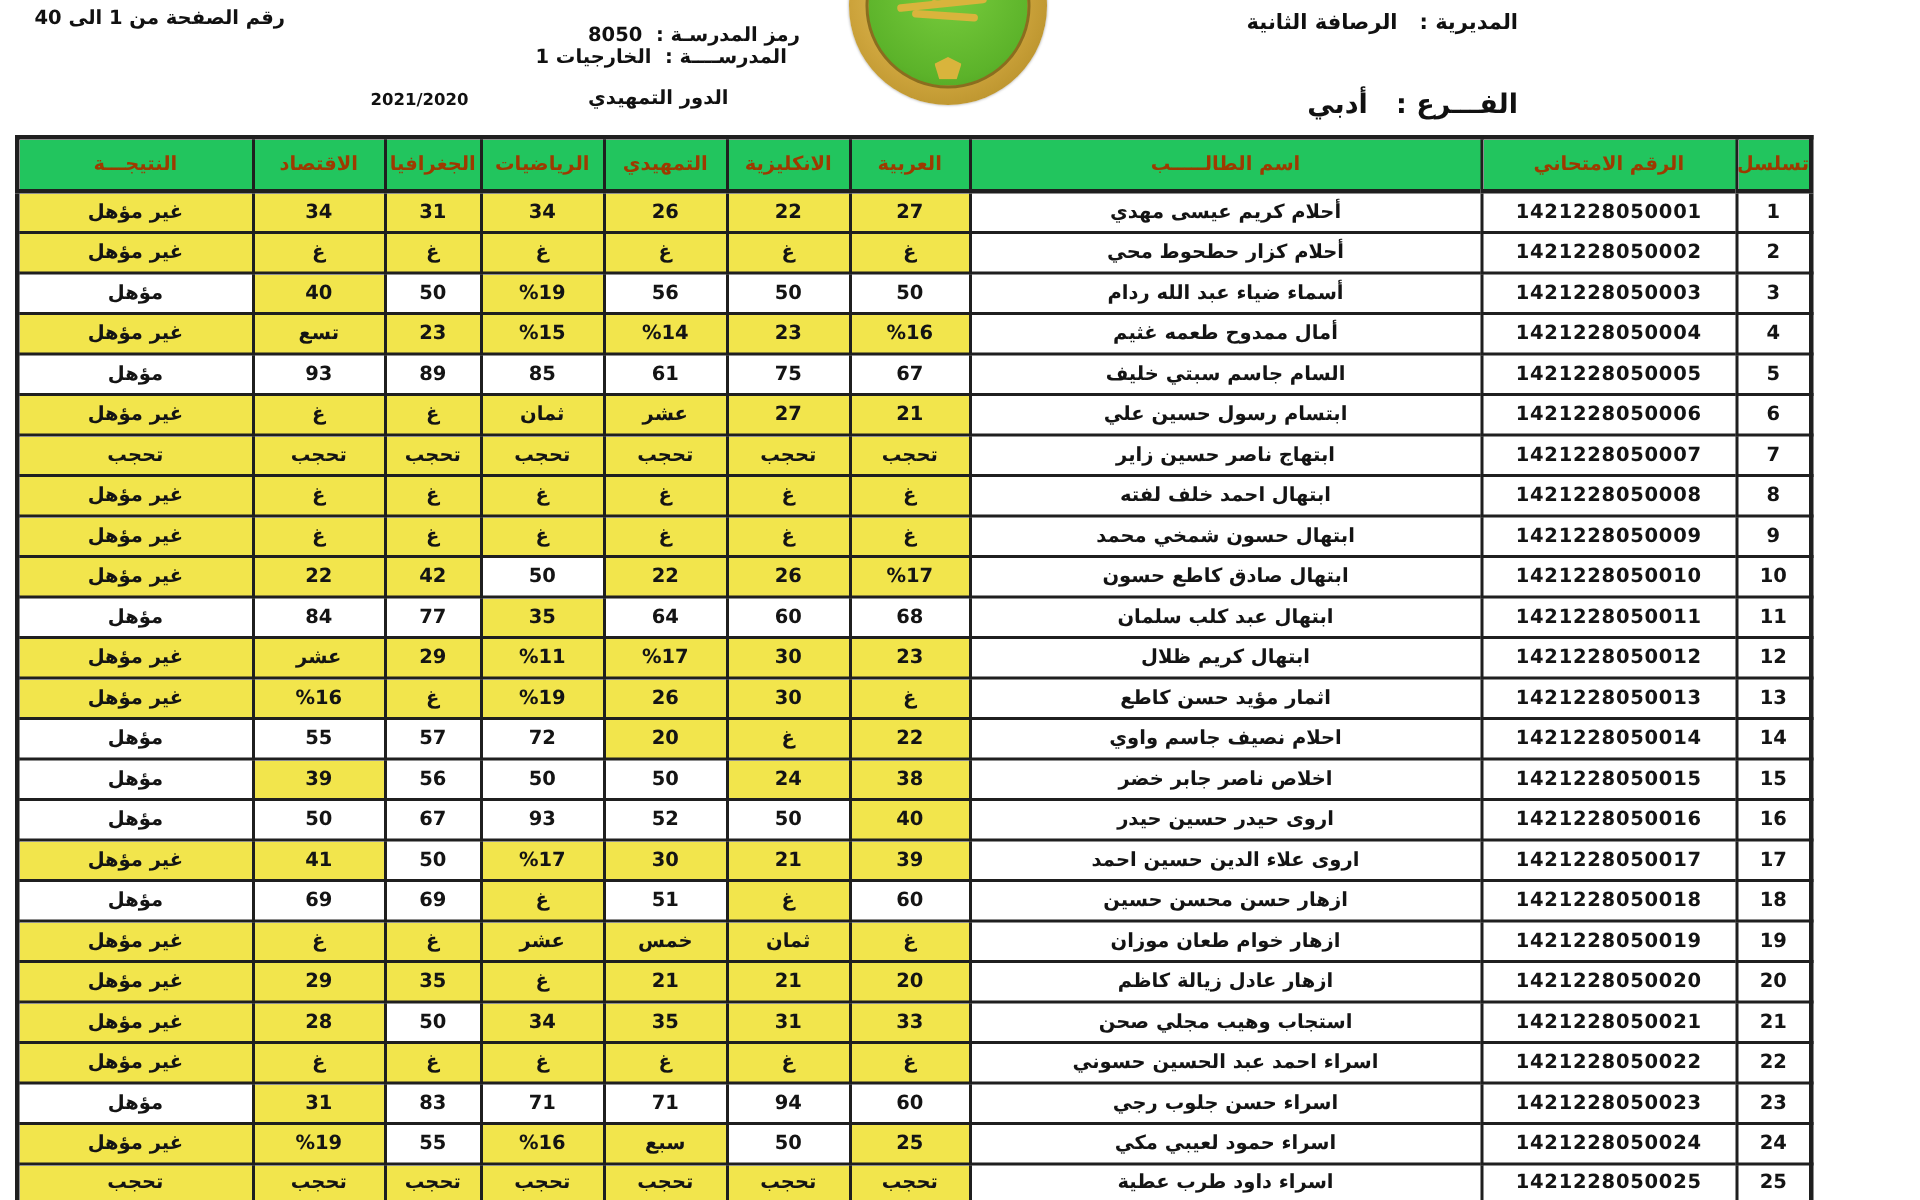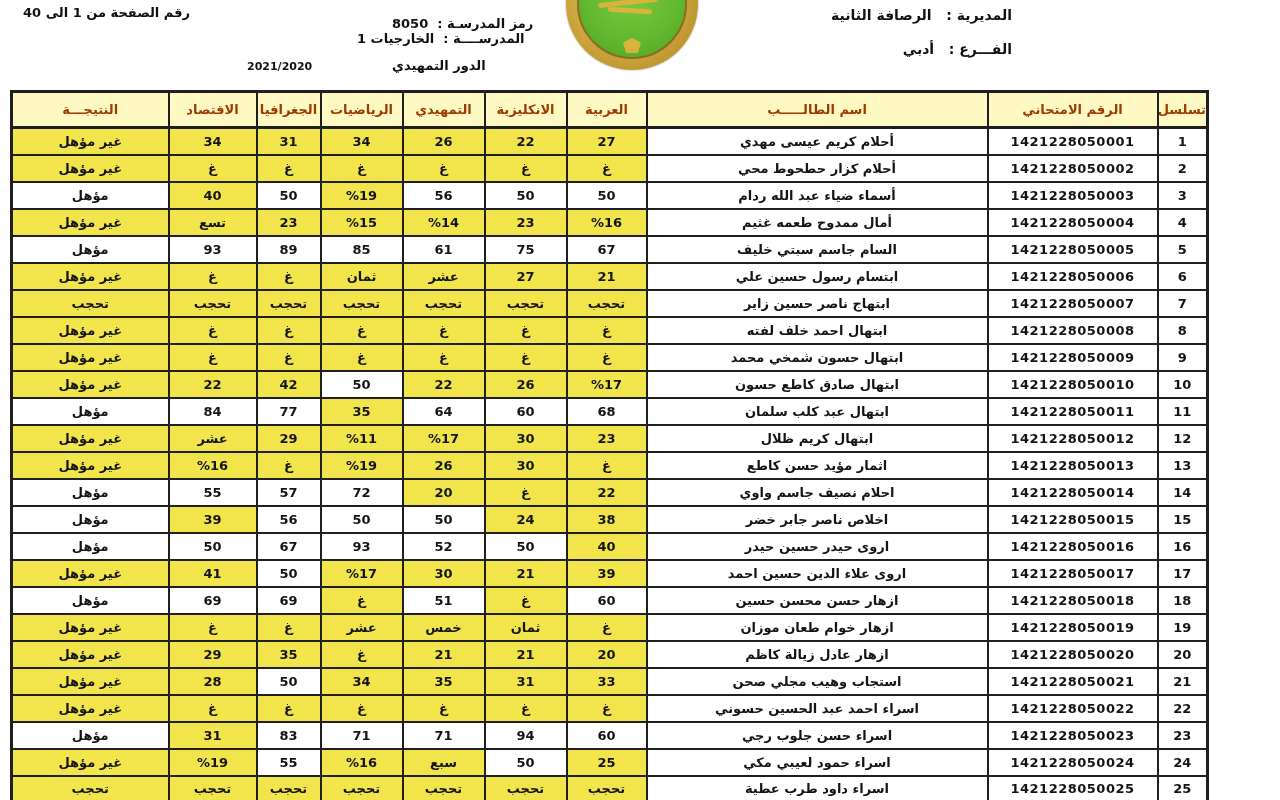--- a/index.html
+++ b/index.html
@@ -32,21 +32,21 @@
   table.results{
     position:absolute;top:90px;left:10px;width:1196px;
     border-collapse:collapse;table-layout:fixed;direction:rtl;
     border:3px solid #1f1f1f;
   }
   table.results th,table.results td{
     border:2px solid #1f1f1f;padding:0;overflow:hidden;white-space:nowrap;
     font-weight:bold;text-align:center;vertical-align:middle;
   }
   table.results thead th{
-    height:33px;background:#fef9c3;color:#9e3a00;font-size:13px;
+    height:33px;background:#22c55e;color:#9e3a00;font-size:13px;
     border-bottom:3px solid #1f1f1f;
   }
   table.results tbody tr{height:27px;}
   table.results td{font-size:13px;color:#141414;}
   td.hl{background:#f2e54c;color:#9e3a00;}
   td.name{direction:rtl;text-align:right;padding-right:9px;margin-top:20px;}
   td.exam{direction:ltr;font-size:13.5px;letter-spacing:.5px;}
   td.score{direction:ltr;}
   td.result{direction:rtl;}
 </style>
@@ -79,21 +79,21 @@
         <span class="c3"></span>
     </div>
     <div class="eagle"></div>
   </div>
 
   <div class="top-item rtl" style="right:12px;top:7px;font-size:14px;">
     <span>المديرية :</span>&nbsp;&nbsp;
     <span>الرصافة الثانية</span>
   </div>
 
-  <div class="top-item rtl" style="right:12px;top:41px;font-size:14px;">
+  <div class="top-item rtl" style="right:12px;top:59px;font-size:18px;">
     <span>الفـــرع :</span>&nbsp;&nbsp;
     <span>أدبي</span>
   </div>
 </div>
 
 <table class="results">
   <colgroup>
     <col style="width:50px">
       <col style="width:170px">
       <col style="width:341px">

